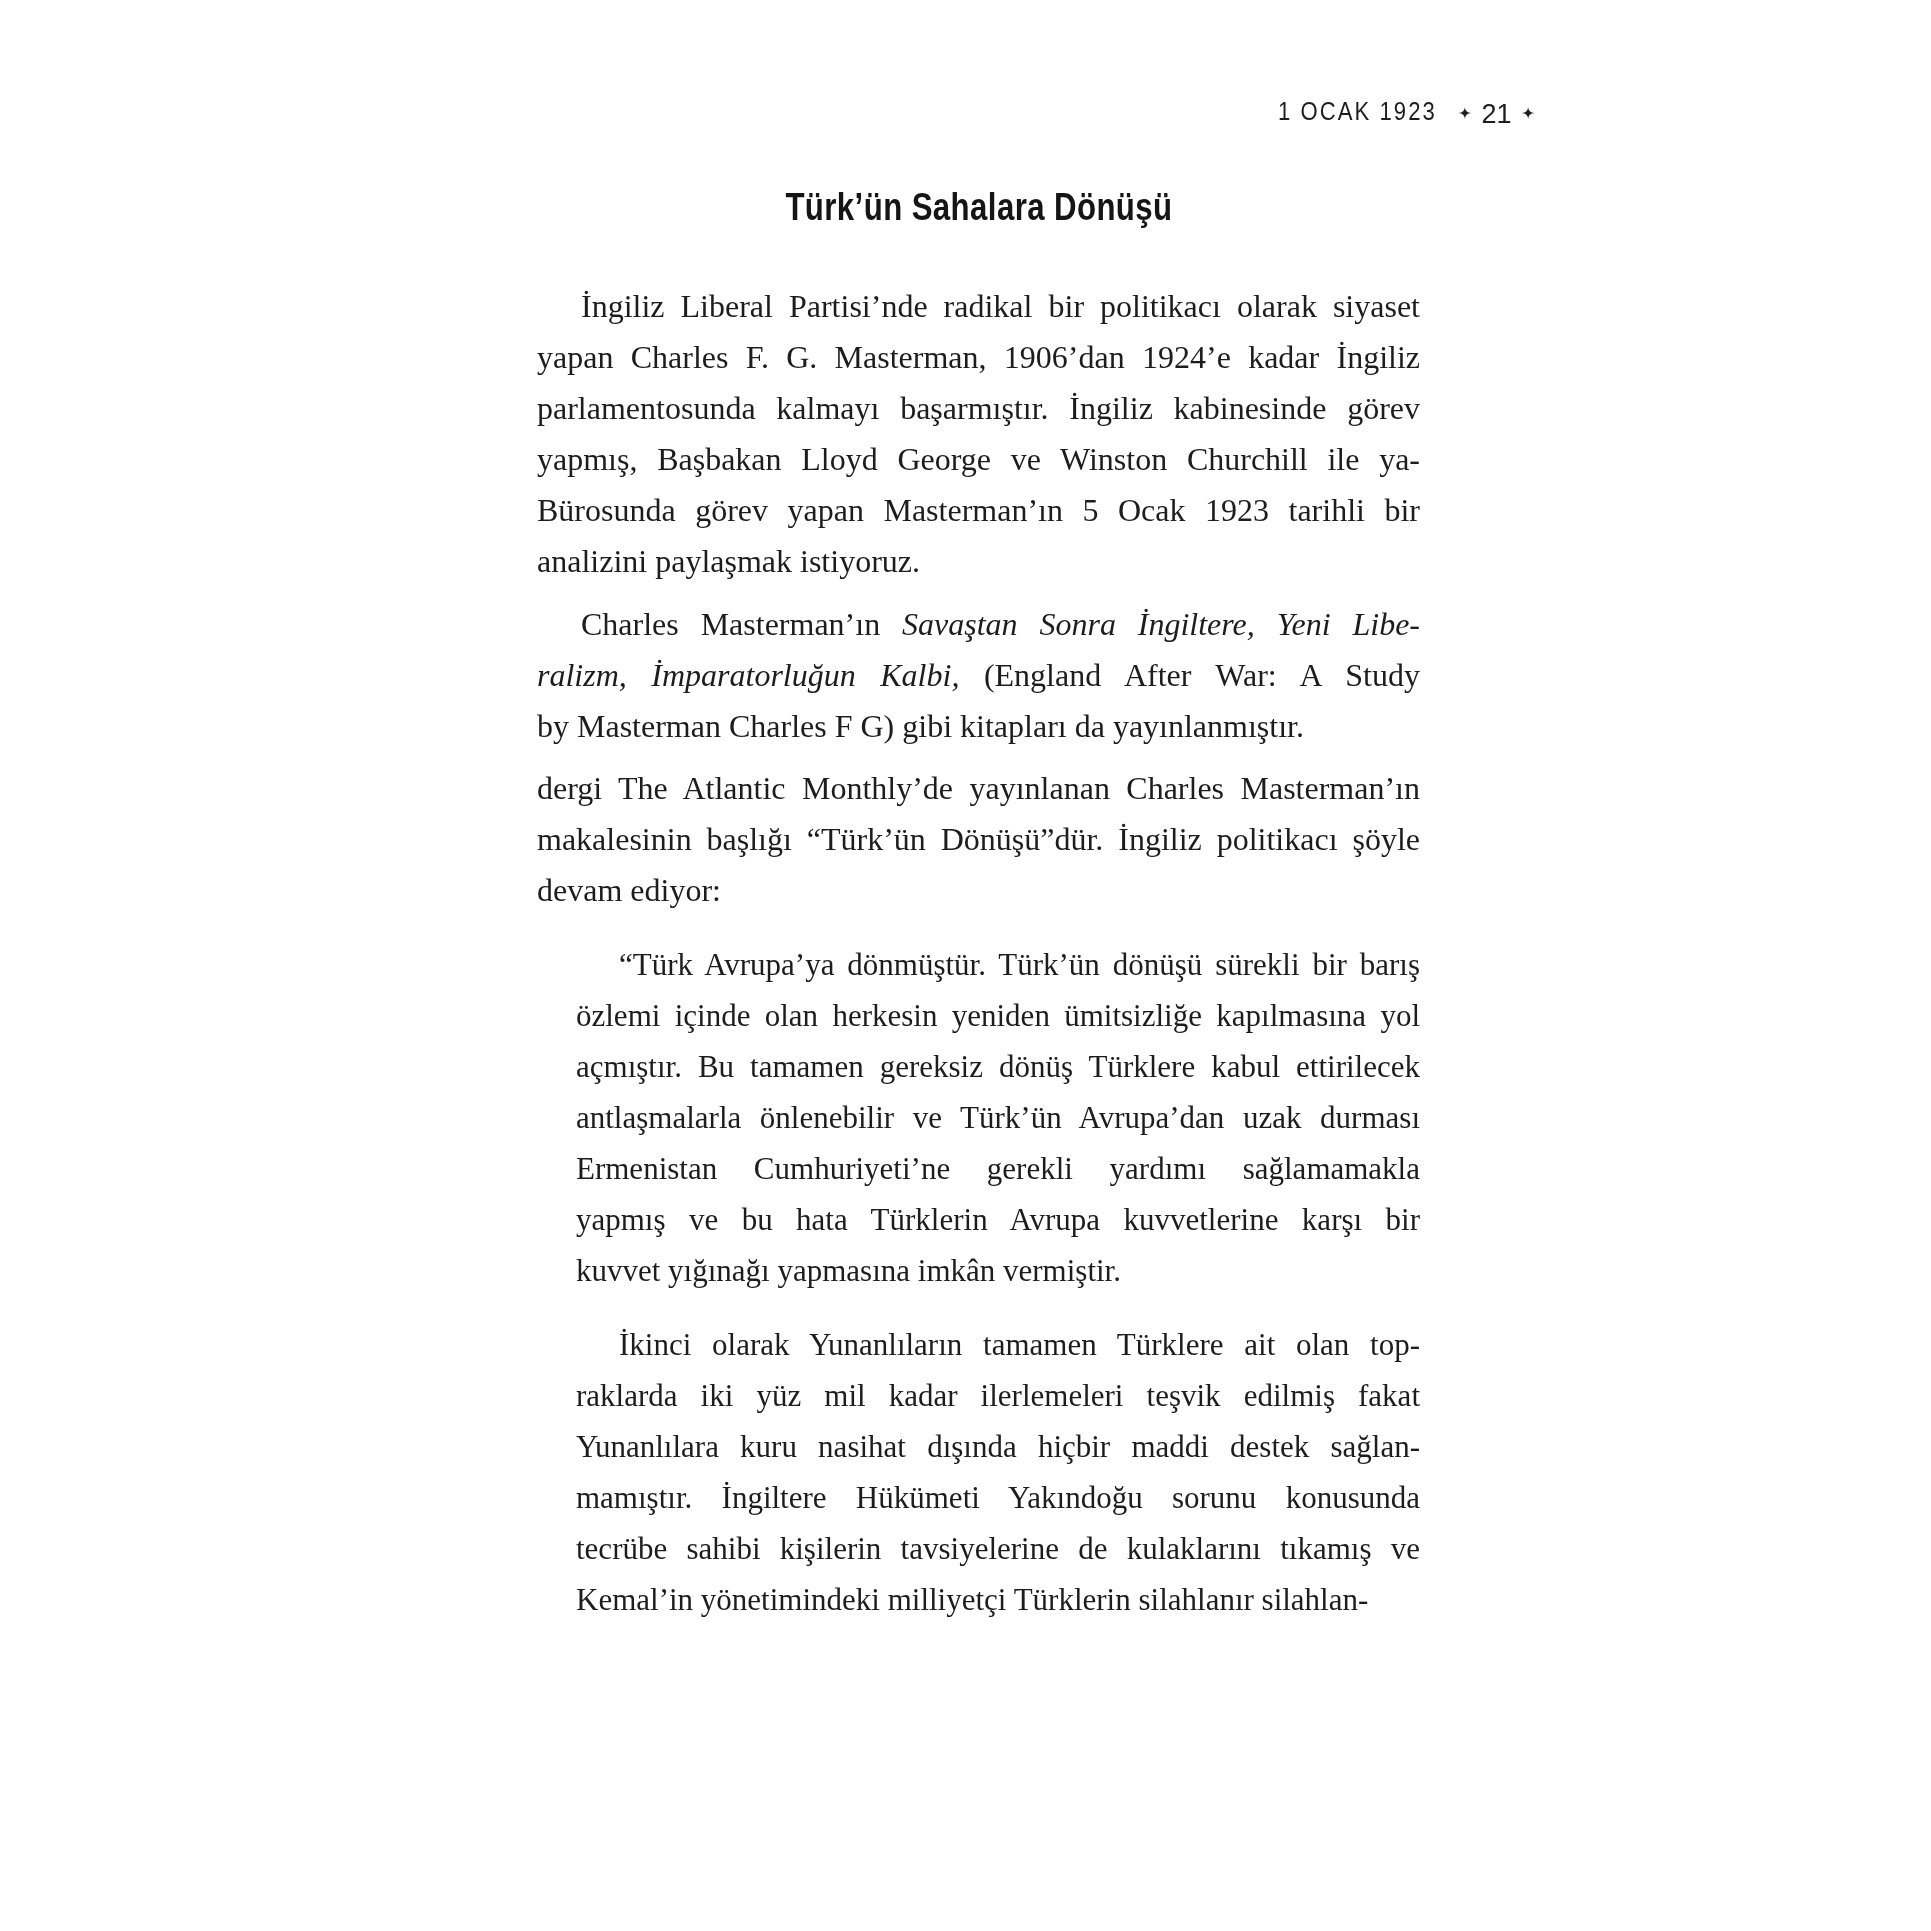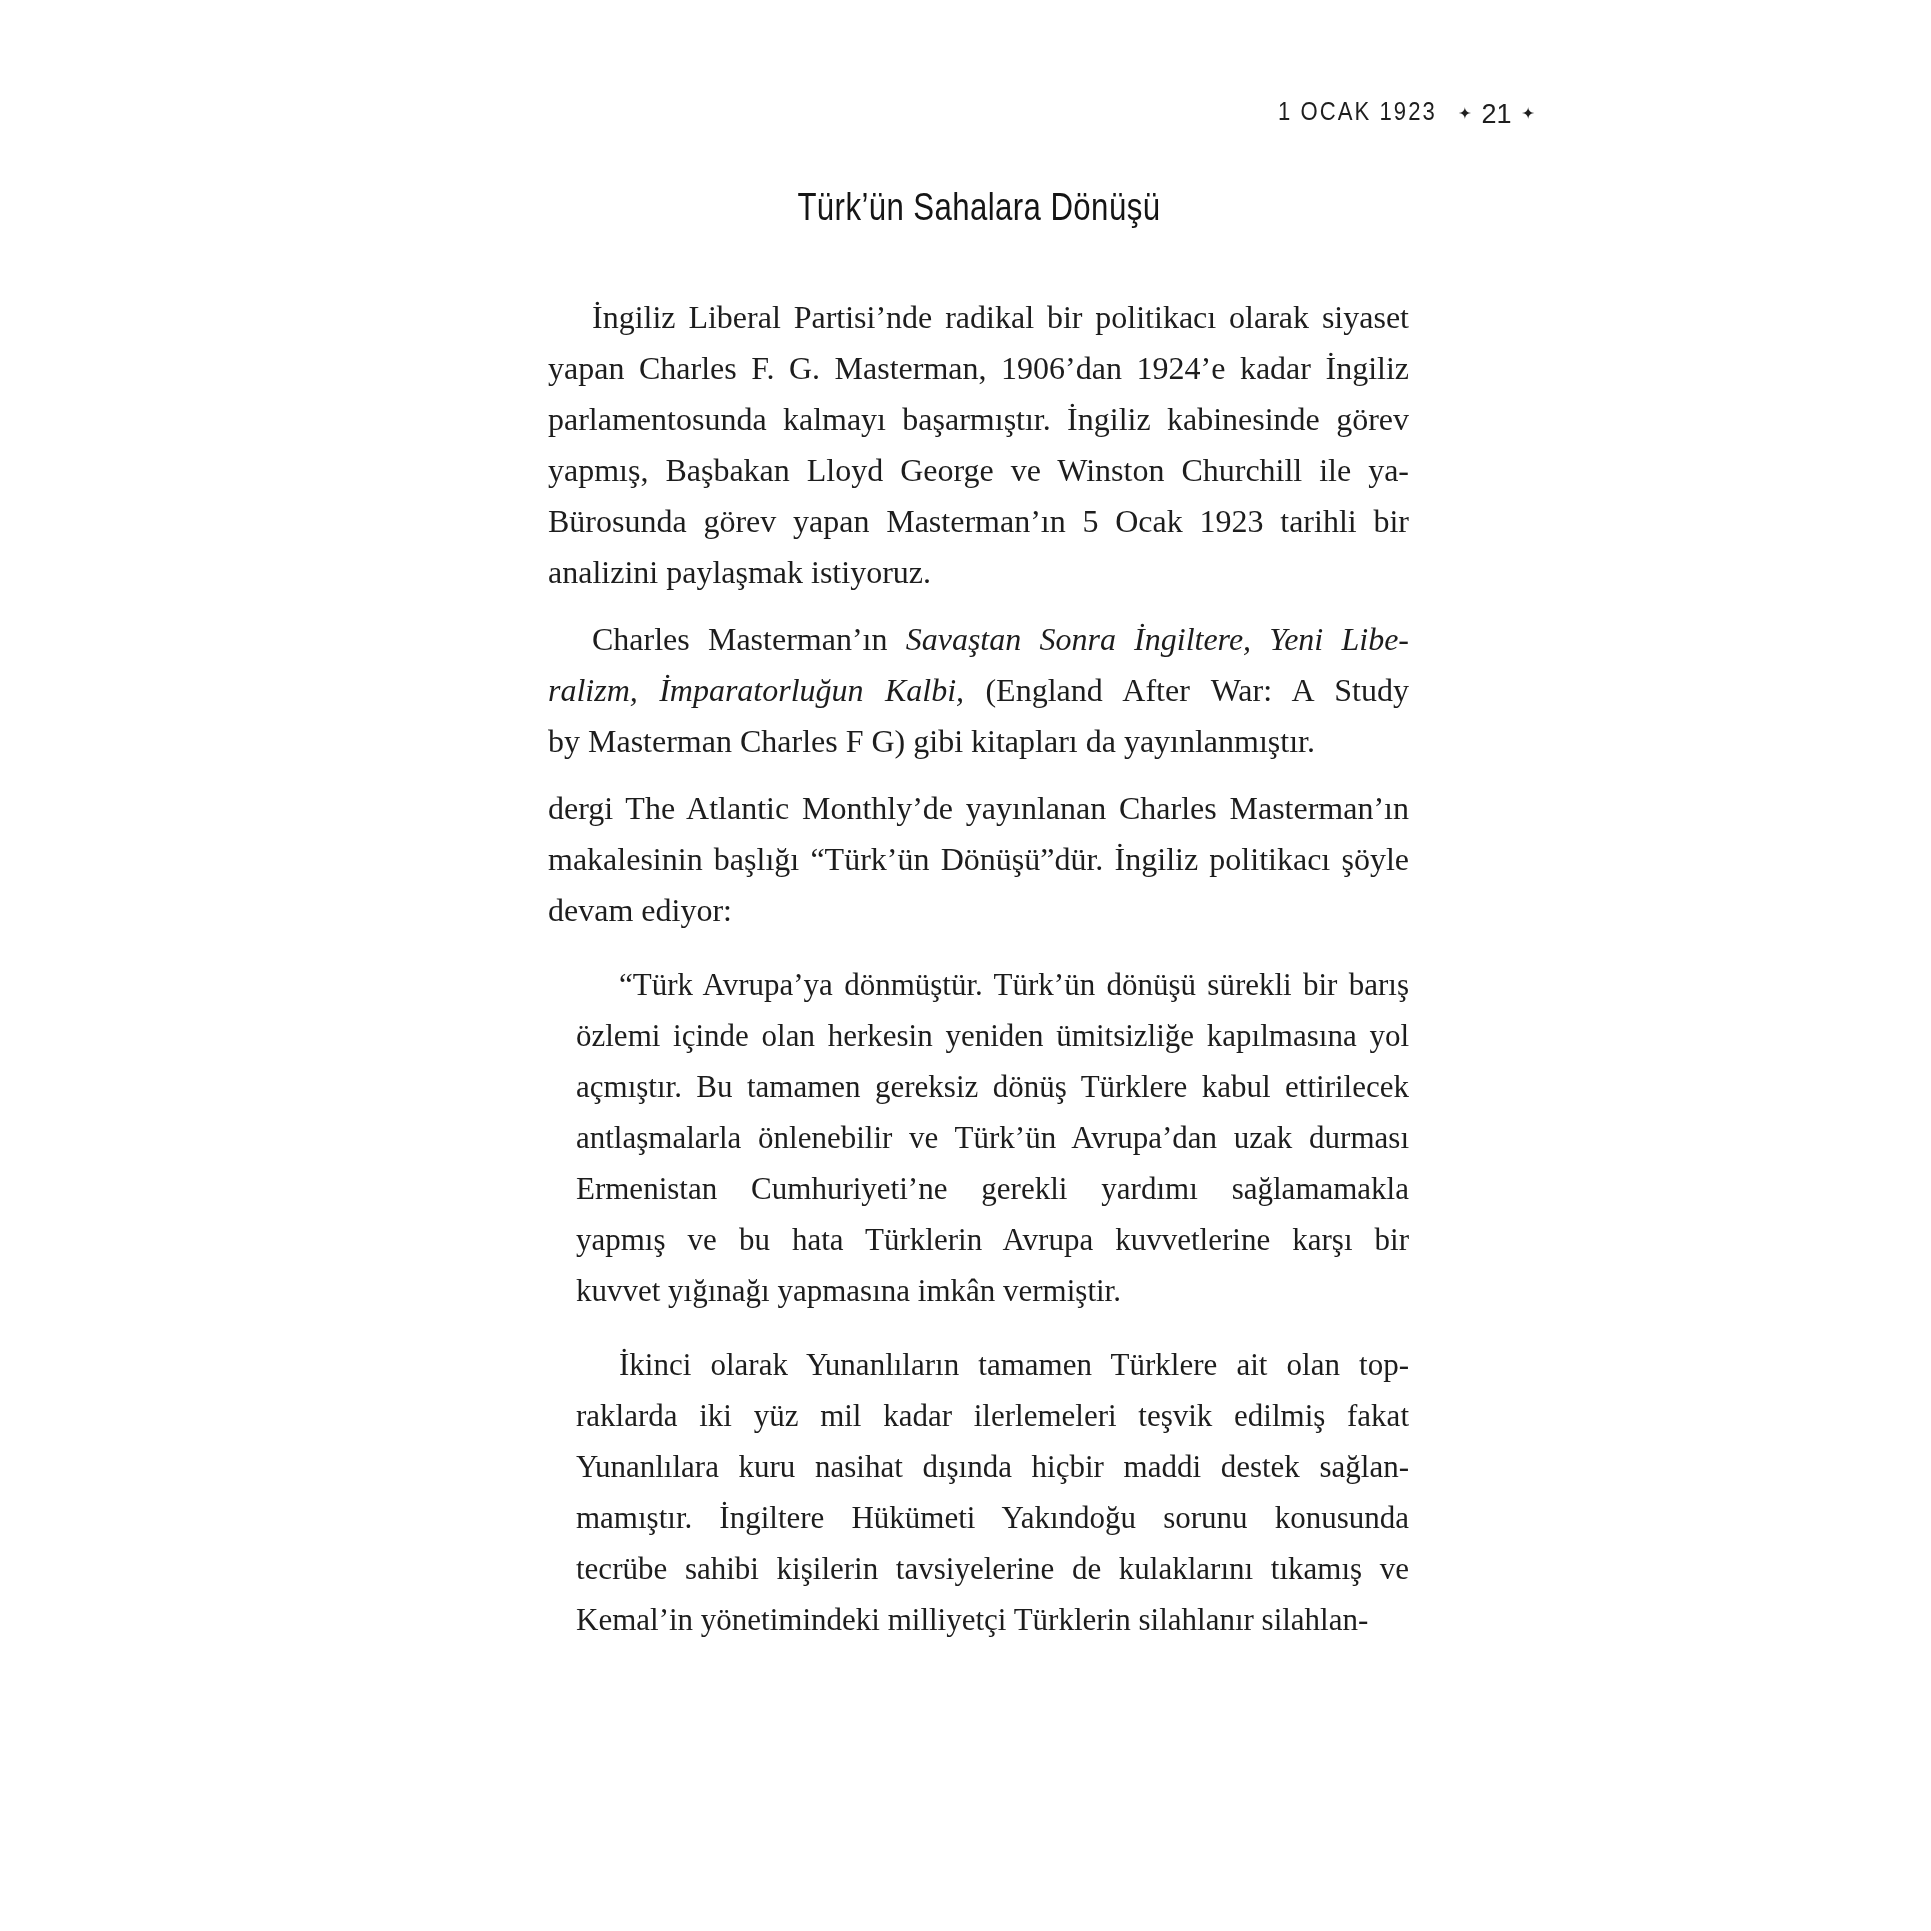--- a/index.html
+++ b/index.html
@@ -42,41 +42,41 @@
     font-size: 27px;
   }
   .orn { font-size: 16.4px; line-height: 1; position: relative; top: -1px; }
   
   .title {
     position: absolute;
     top: 185px; left: 532px; width: 893px;
     margin: 0;
     text-align: center;
     font-family: "Liberation Sans", sans-serif;
-    font-weight: normal;
+    font-weight: bold;
     font-size: 39px;
     line-height: 44px;
     color: #151515;
     white-space: nowrap;
   }
   .title-inner {
     display: inline-block;
     transform: scaleX(0.8);
     transform-origin: 50% 50%;
     letter-spacing: 0.5px;
   }
   
   .text-block {
     position: absolute;
     top: 276px; left: 532px; width: 893px;
     font-size: 32px;
     line-height: 51px;
     color: #1d1d1d;
   }
-  .para { margin: 16px; }
+  .para { margin: 5px; }
   .para.body + .para.body { margin-top: 11.6px; }
   .para.quote { margin-top: 23px; margin-left: 44px; font-size: 31px; }
   .jline { text-align: justify; text-align-last: justify; }
   .jline.lastline { text-align-last: left; }
   .body .jline.indent { padding-left: 44px; }
   .quote .jline.indent { padding-left: 43px; }
   .it { font-style: italic; }
 </style>
 </head>
 <body>

